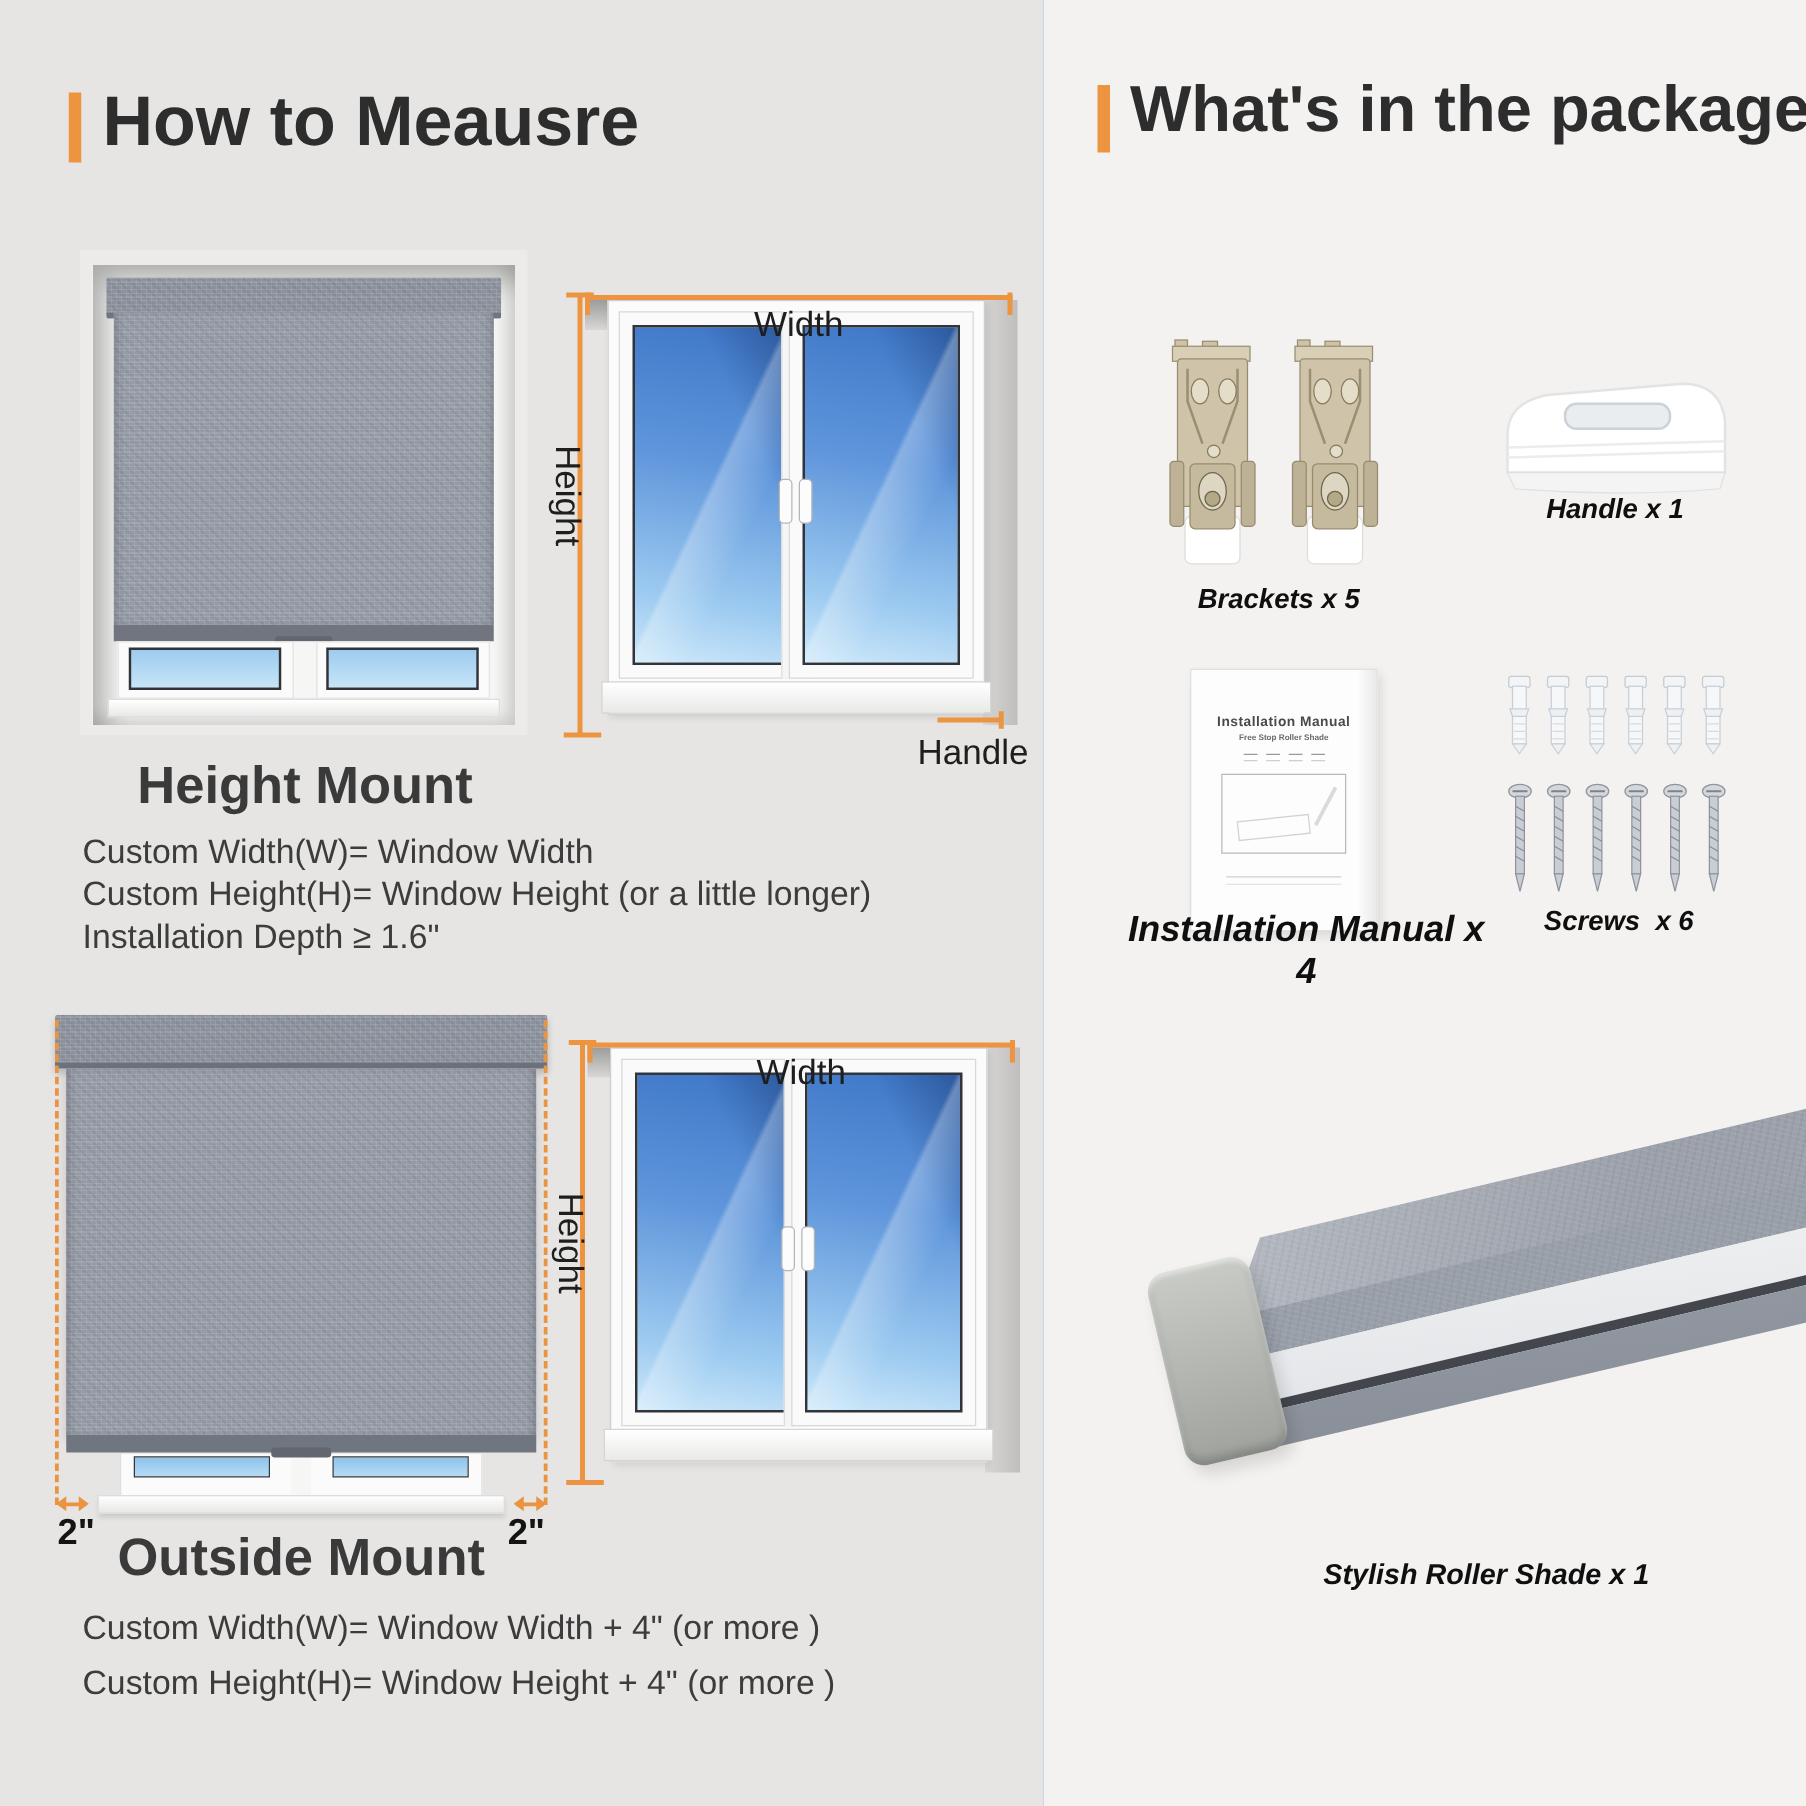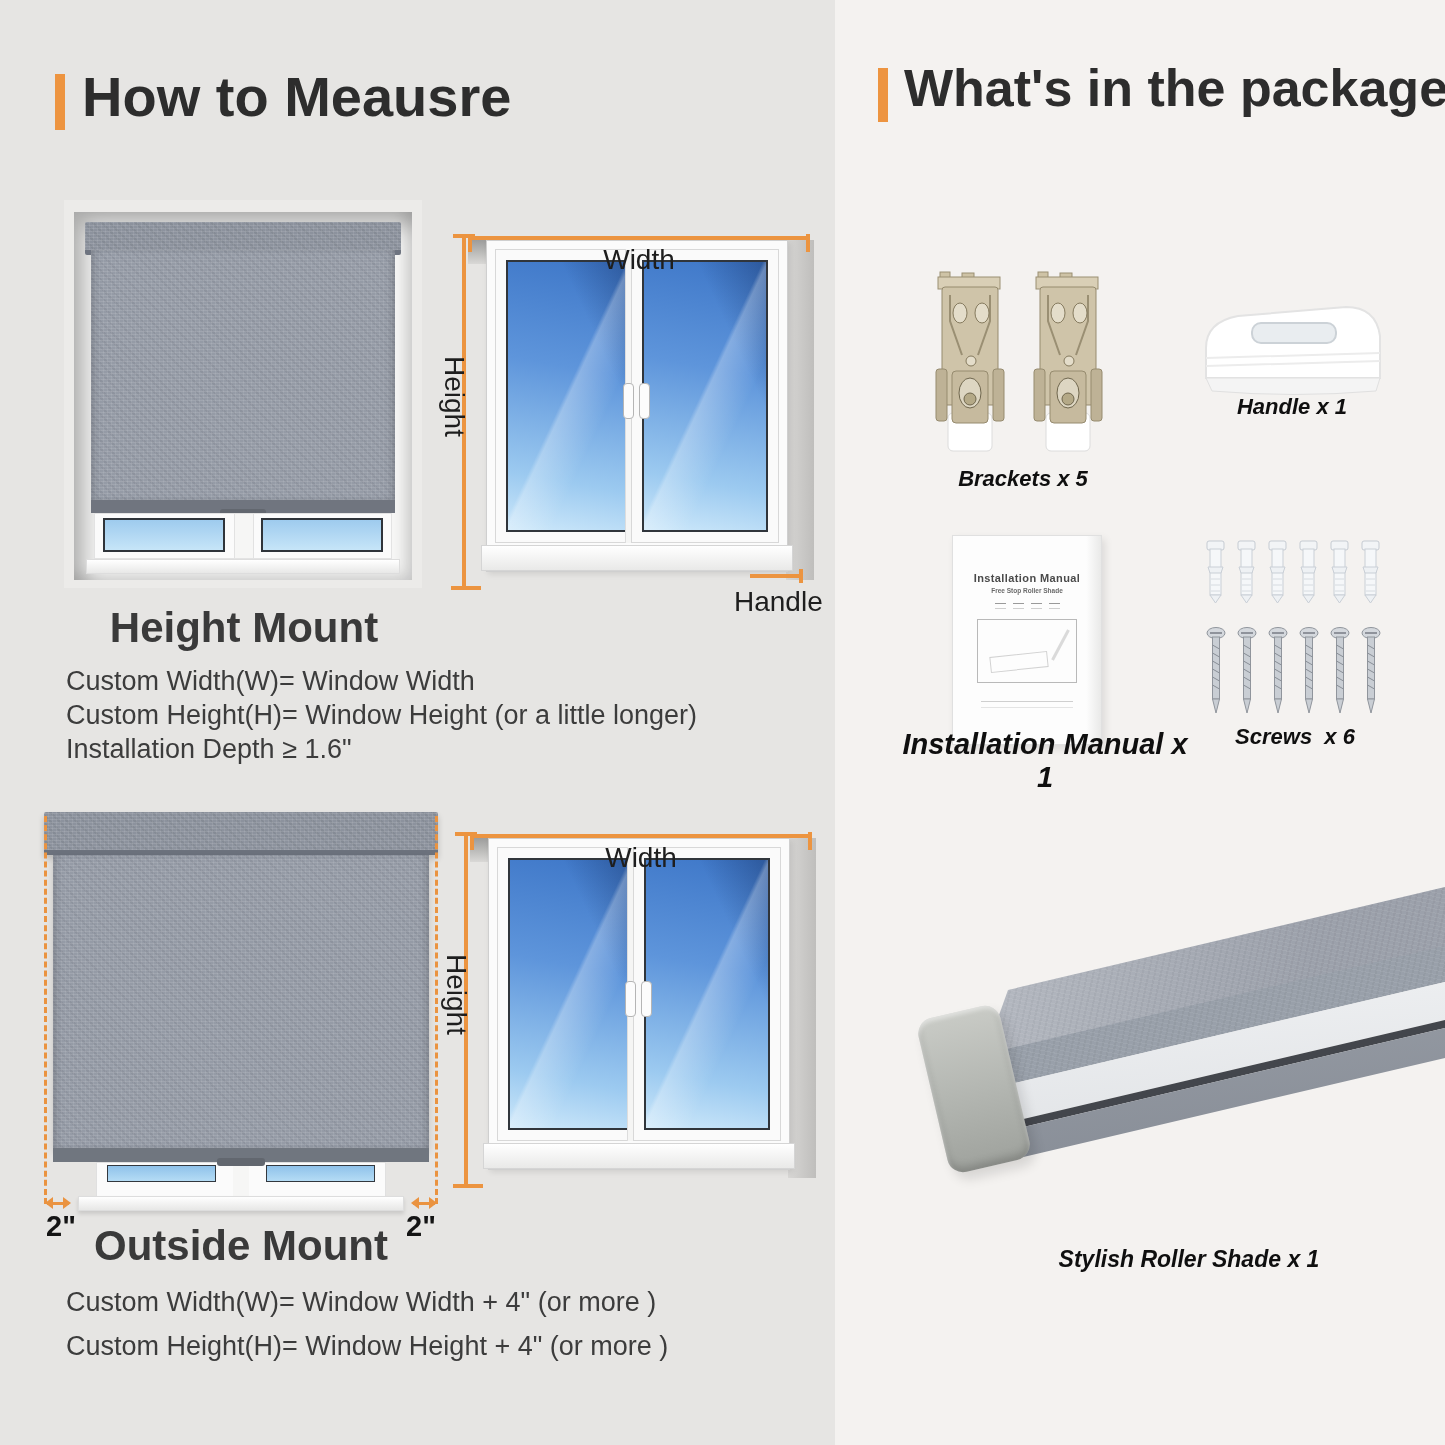--- a/index.html
+++ b/index.html
@@ -284,21 +284,21 @@
         <i></i>
         <i></i>
         <i></i>
       </div>
     <div class="mb-box">
       <div class="mb-s1"></div>
       <div class="mb-s2"></div>
     </div>
     <div class="mb-foot"></div>
   </div>
-  <div class="pkg-label" style="left:895px;top:728px;width:300px;font-size:29px;">Installation Manual x 1</div>
+  <div class="pkg-label" style="left:895px;top:728px;width:300px;font-size:29px;">Installation Manual x 4</div>
 
   <svg class="abs" style="left:1200px;top:537px;" width="198" height="190" viewBox="0 0 198 190">
     <defs>
       <g id="anchorDef">
         <rect x="1" y="0" width="17" height="9" rx="2" fill="#F2F4F6" stroke="#C5CBD2"></rect>
         <rect x="4" y="8" width="11" height="46" fill="#F5F7F9" stroke="#C9CFD6"></rect>
         <path d="M2,26 h15 l-2,6 h-11 z" fill="#EEF1F4" stroke="#C9CFD6"></path>
         <path d="M5,38 h9 M5,44 h9 M5,50 h9" stroke="#D6DBE0" fill="none"></path>
         <path d="M4,54 L9.5,62 L15,54 z" fill="#EEF1F4" stroke="#C9CFD6"></path>
       </g>

